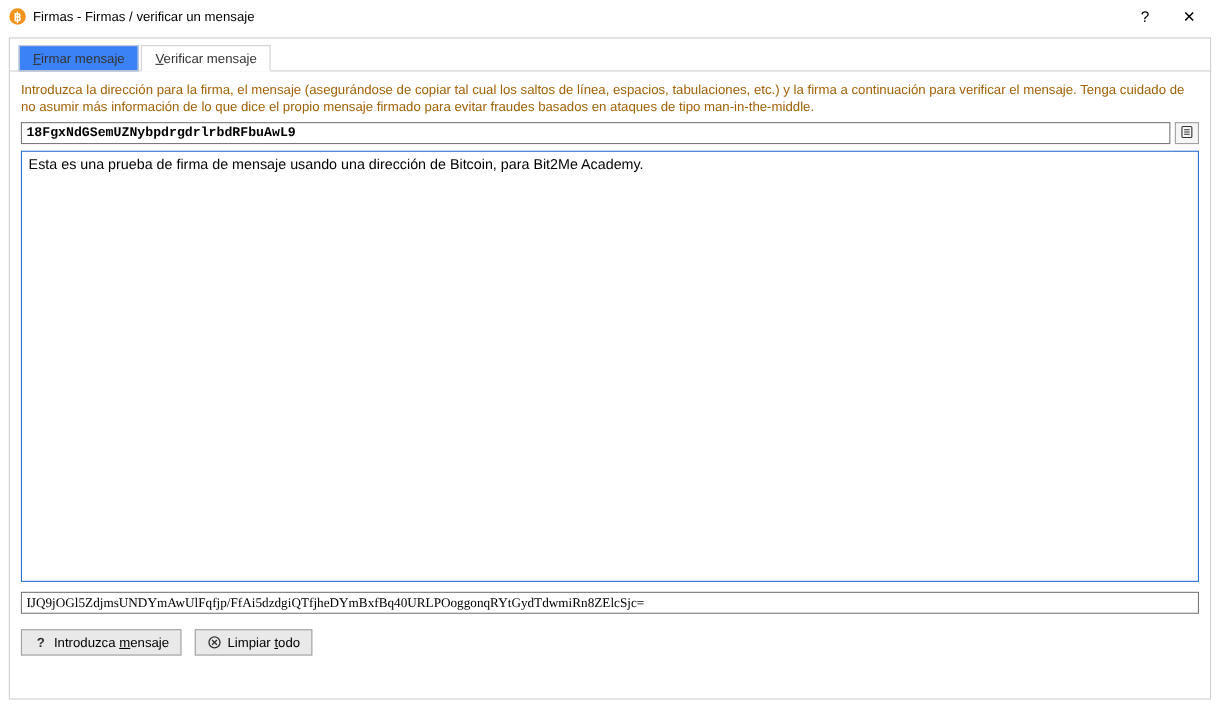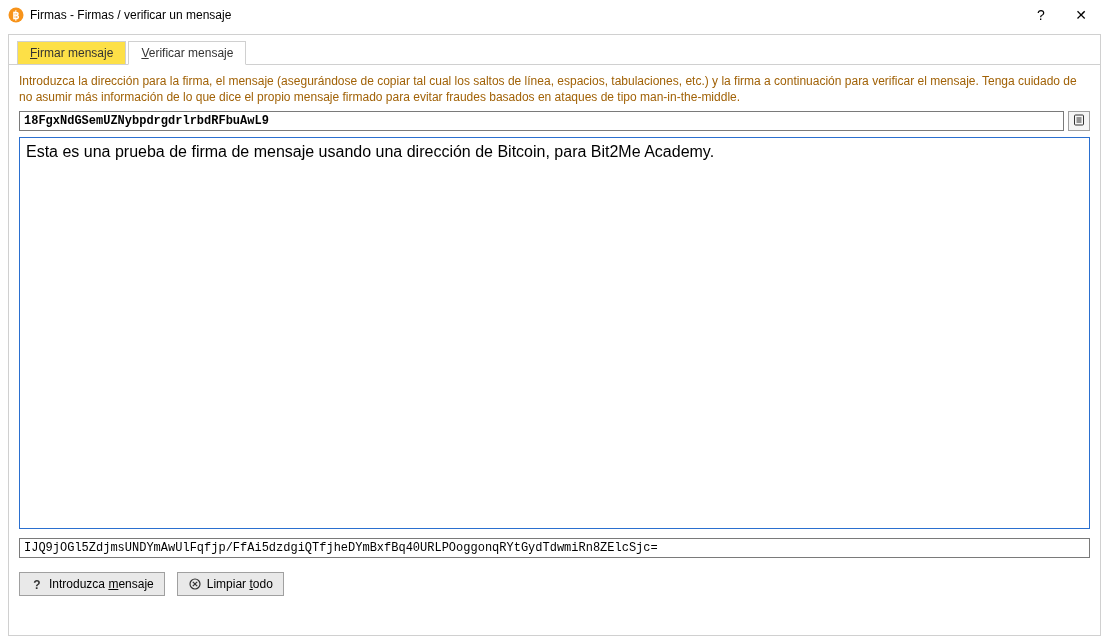--- a/index.html
+++ b/index.html
@@ -50,21 +50,21 @@
   .tab-strip::after {
     content:"";
     position:absolute;
     left:0; right:0; bottom:0;
     border-bottom:1px solid #d0d0d0;
   }
   .tab {
     padding: 4px 12px;
     border: 1px solid #d0d0d0;
     border-bottom: 1px solid #d0d0d0;
-    background: #fde047;
+    background: #3b82f6;
     margin-right: 2px;
     position: relative;
     color:#333;
     height:24px;
     display:flex; align-items:center;
   }
   .tab.active {
     background: #ffffff;
     border-bottom: 1px solid #ffffff;
     z-index: 2;
@@ -102,32 +102,32 @@
     align-items:center;
     justify-content:center;
     font-size:11px;
   }
   .message-area {
     width:100%;
     height: 392px;
     border:1px solid #2a6fcf;
     padding: 4px 6px;
     font-family: "Segoe UI", Tahoma, sans-serif;
-    font-size: 16px;
+    font-size: 13px;
     resize:none;
     outline:none;
     background:#ffffff;
     margin-bottom:6px;
     line-height:1.3;
   }
   .sig-input {
     width:100%;
     border:1px solid #7a7a7a;
     padding: 2px 4px;
-    font-family: Liberation Mono, monospace;
+    font-family: Liberation Serif, serif;
     font-size: 12px;
     height: 20px;
     background:#ffffff;
     outline:none;
     margin-bottom:14px;
   }
   .button-row {
     display:flex;
     gap:12px;
   }

